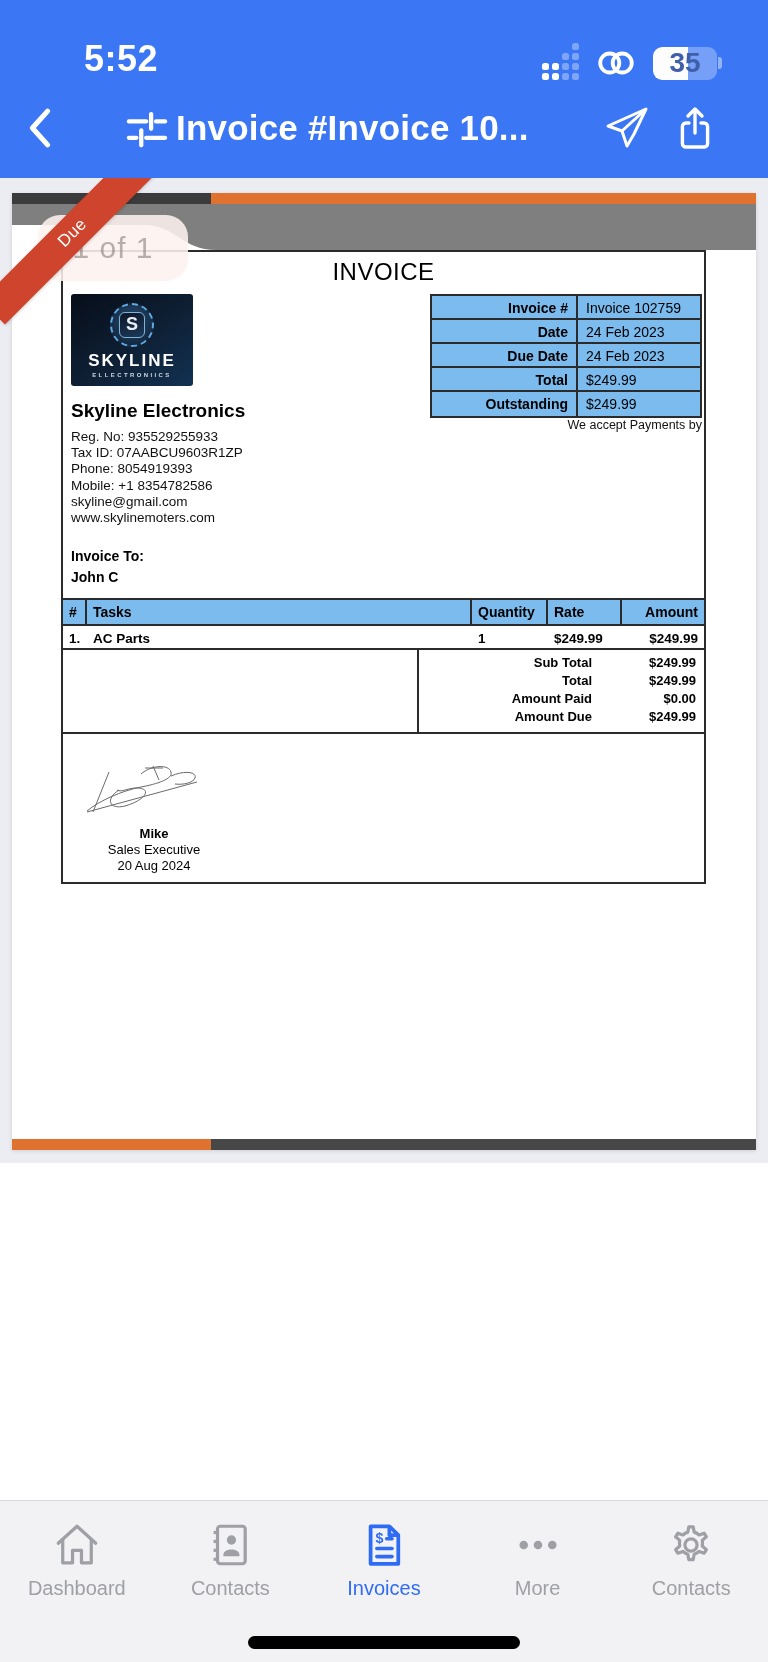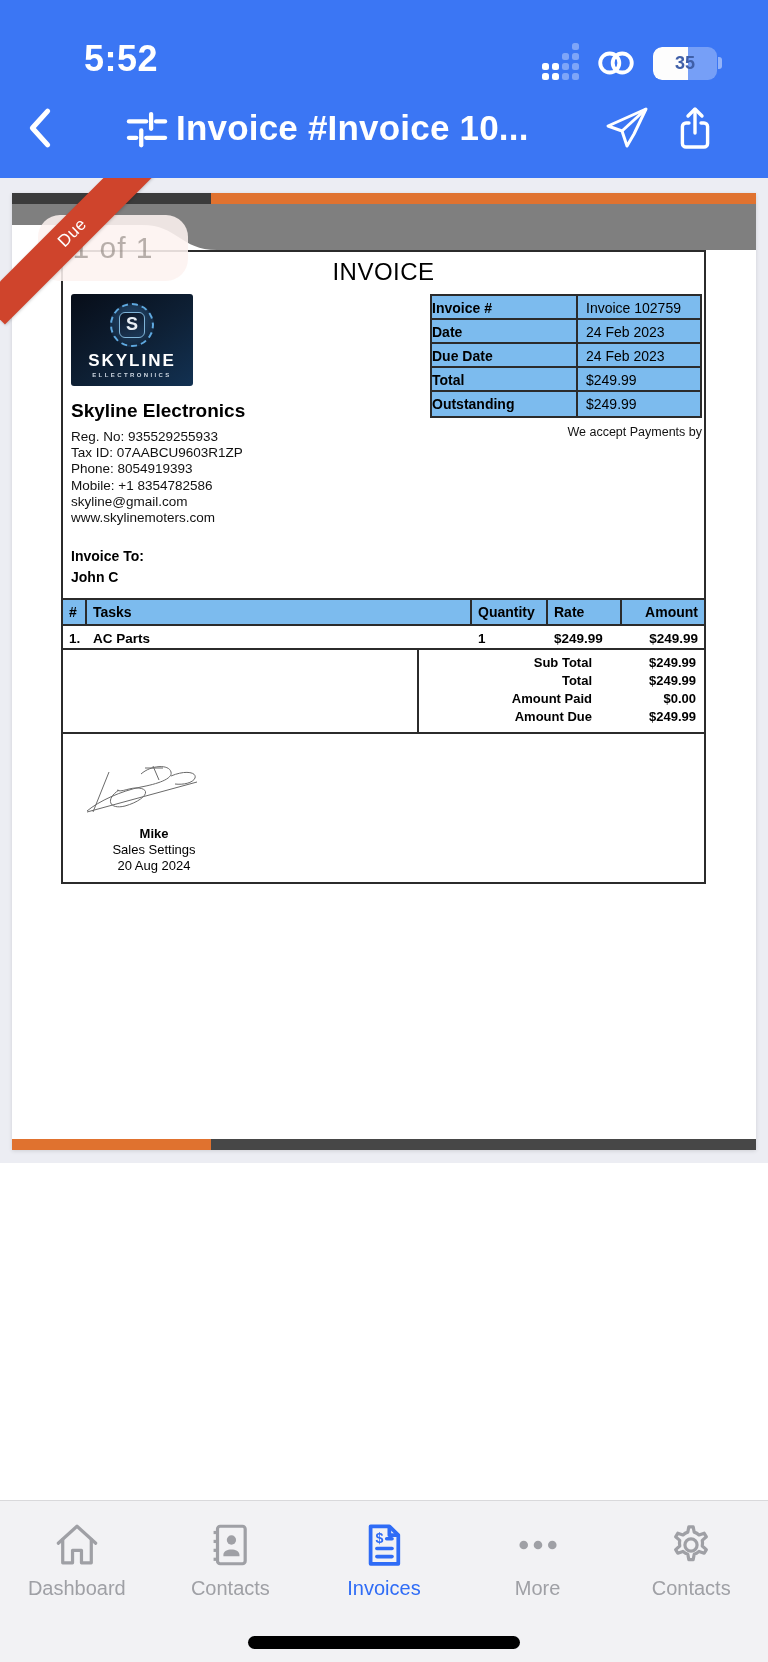--- a/index.html
+++ b/index.html
@@ -11,21 +11,21 @@
   .header { height:178px; background:#3B76F4; color:#fff; }
   .status-row { height:88px; display:flex; align-items:flex-end; justify-content:space-between; padding:0 46px 8px 84px; }
   .time { font-size:36px; font-weight:700; letter-spacing:0.5px; }
   .status-icons { display:flex; align-items:center; gap:15px; }
   .sig-dots { display:flex; align-items:flex-end; gap:3px; height:34px; }
   .sig-col { display:flex; flex-direction:column; gap:3px; }
   .sig-dot { width:7px; height:7px; border-radius:2.5px; background:#fff; }
   .sig-dim .sig-dot { opacity:0.35; }
   .battery { position:relative; width:64px; height:33px; border-radius:9px; background:rgba(255,255,255,0.30); overflow:hidden; display:flex; align-items:center; justify-content:center; }
   .battery-fill { position:absolute; left:0; top:0; bottom:0; width:55%; background:#fdfdfd; border-radius:9px 0 0 9px; }
-  .battery-num { position:relative; font-size:18px; font-weight:700; color:#3f5fa8; }
+  .battery-num { position:relative; font-size:28px; font-weight:700; color:#3f5fa8; }
   .battery-nub { width:4px; height:12px; background:rgba(255,255,255,0.45); border-radius:0 3px 3px 0; margin-left:-13px; }
 
   .nav-row { height:90px; display:flex; align-items:center; padding:0 46px 10px 16px; }
   .back-btn { width:48px; height:48px; display:flex; align-items:center; justify-content:center; }
   .filter-btn { margin-left:58px; width:50px; height:50px; display:flex; align-items:center; justify-content:center; }
   .nav-title { margin-left:4px; font-size:35px; font-weight:700; white-space:nowrap; overflow:hidden; max-width:378px; letter-spacing:0.2px; }
   .nav-spacer { flex:1; }
   .icon-btn { width:54px; height:54px; display:flex; align-items:center; justify-content:center; }
   .plane-btn { margin-right:14px; }
 
@@ -52,23 +52,23 @@
   .logo-s { font-size:18px; font-weight:700; color:#e8eef4; }
   .logo-title { margin-top:4px; color:#fff; font-size:17px; font-weight:700; letter-spacing:2px; }
   .logo-sub { color:#cfd8e2; font-size:6px; font-weight:700; letter-spacing:2.4px; margin-top:1px; }
   .company-name { font-size:19px; font-weight:700; margin-bottom:7px; }
   .company-details div { font-size:13.5px; line-height:16.2px; color:#111; }
 
   .summary-col { width:272px; margin-right:2px; }
   .summary-table { border:2px solid #2b2b2b; }
   .summary-row { display:flex; border-bottom:2px solid #2b2b2b; height:24px; }
   .summary-row:last-child { border-bottom:none; }
-  .summary-label { width:146px; background:#7CBBEE; border-right:2px solid #2b2b2b; font-size:14px; font-weight:700; text-align:left; padding:4px 8px 0 0; }
+  .summary-label { width:146px; background:#7CBBEE; border-right:2px solid #2b2b2b; font-size:14px; font-weight:700; text-align:right; padding:4px 8px 0 0; }
   .summary-value { flex:1; background:#7CBBEE; font-size:14px; padding:4px 0 0 8px; }
-  .payments-note { font-size:12.5px; text-align:right; margin-top:7px; color:#111; }
+  .payments-note { font-size:12.5px; text-align:right; color:#111; }
 
   .bill-to { padding-left:8px; margin-top:20px; }
   .bill-to div { font-size:14px; font-weight:700; line-height:21px; }
 
   .items-table { margin-top:10px; border-top:2px solid #2b2b2b; }
   .items-head { display:flex; background:#7CBBEE; border-bottom:2px solid #2b2b2b; height:26px; font-size:14px; font-weight:700; }
   .items-head > div { padding:4px 6px 0; }
   .col-num   { width:24px; border-right:2px solid #2b2b2b; }
   .col-task  { width:385px; border-right:2px solid #2b2b2b; }
   .col-qty   { width:76px; border-right:2px solid #2b2b2b; }
@@ -306,21 +306,21 @@
               <path d="M40 30 c-14 9 -10 20 6 16 c18 -5 28 -16 14 -18 c-9 -1 -18 5 -22 2"></path>
               <path d="M8 52 L118 22"></path>
               <path d="M30 12 L14 52"></path>
               <path d="M74 6 l6 14"></path>
               <path d="M66 8 h18"></path>
               <path d="M92 16 c14 -6 26 -4 24 2 c-2 5 -12 7 -20 6"></path>
             </g>
           </svg>
           <div class="sig-text">
             <div class="sig-name">Mike</div>
-            <div class="sig-role">Sales Settings</div>
+            <div class="sig-role">Sales Executive</div>
             <div class="sig-date">20 Aug 2024</div>
           </div>
         </div>
       </div>
 
       <div class="page-fill"></div>
       <div class="bottombar">
         <div class="orange"></div>
           <div class="dark"></div>
       </div>

